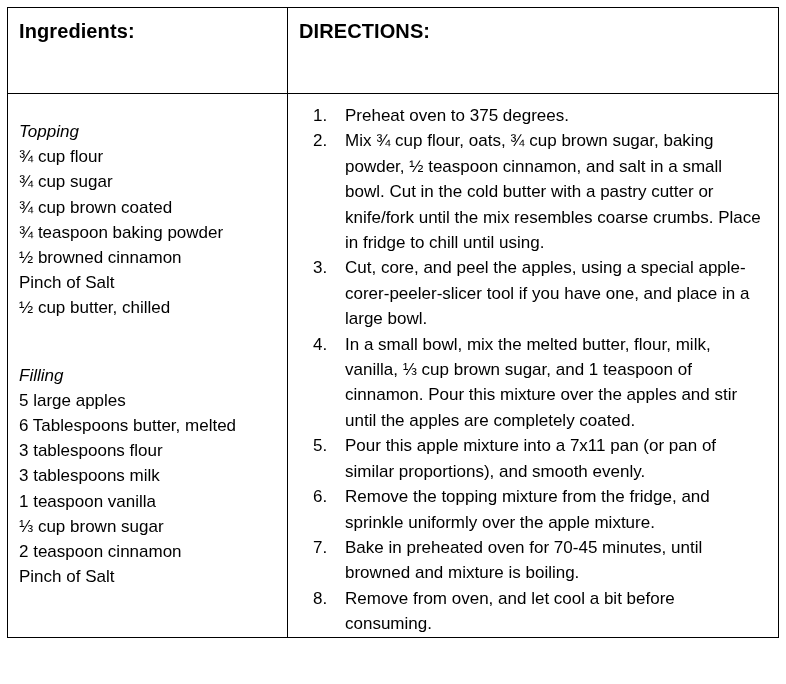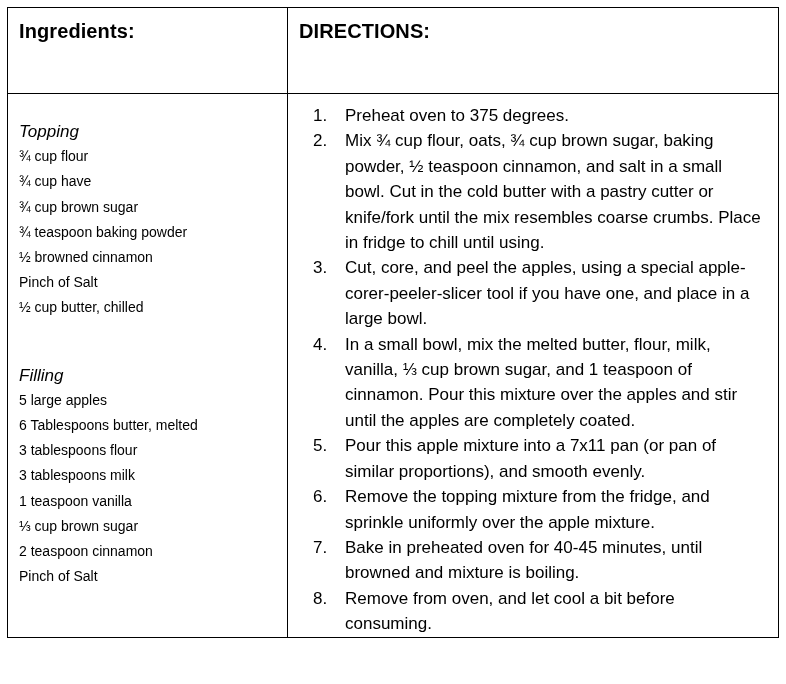--- a/index.html
+++ b/index.html
@@ -53,21 +53,21 @@
 
   .ing-heading {
     font-size: 17px;
     font-style: italic;
     line-height: 25.2px;
     white-space: nowrap;
     margin-top: 17px;
   }
 
   .ing-item {
-    font-size: 14px;
+    font-size: 17px;
     line-height: 25.2px;
     white-space: nowrap;
   }
 
   .ing-gap { height: 25px; }
 
   
   .dir-body { padding: 9px 14px 0 12px; }
 
   .dir-list {
@@ -108,22 +108,22 @@
         <div class="header-text">DIRECTIONS:</div>
       </td>
     </tr>
     <tr>
       <td class="col-ingredients">
         <div class="ing-body">
 
           <div class="ing-group">
             <div class="ing-heading">Topping</div>
             <div class="ing-item">¾ cup flour</div>
-            <div class="ing-item">¾ cup have</div>
-            <div class="ing-item">¾ cup brown sugar</div>
+            <div class="ing-item">¾ cup sugar</div>
+            <div class="ing-item">¾ cup brown coated</div>
             <div class="ing-item">¾ teaspoon baking powder</div>
             <div class="ing-item">½ browned cinnamon</div>
             <div class="ing-item">Pinch of Salt</div>
             <div class="ing-item">½ cup butter, chilled</div>
           </div>
 
           <div class="ing-gap"></div>
 
           <div class="ing-group">
             <div class="ing-heading">Filling</div>
@@ -161,21 +161,21 @@
             <li class="dir-item">
               <span class="dir-num">5.</span>
               <span>Pour this apple mixture into a 7x11 pan (or pan of similar proportions), and smooth evenly.</span>
             </li>
             <li class="dir-item">
               <span class="dir-num">6.</span>
               <span>Remove the topping mixture from the fridge, and sprinkle uniformly over the apple mixture.</span>
             </li>
             <li class="dir-item">
               <span class="dir-num">7.</span>
-              <span>Bake in preheated oven for 40-45 minutes, until browned and mixture is boiling.</span>
+              <span>Bake in preheated oven for 70-45 minutes, until browned and mixture is boiling.</span>
             </li>
             <li class="dir-item">
               <span class="dir-num">8.</span>
               <span>Remove from oven, and let cool a bit before consuming.</span>
             </li>
           </ol>
         </div>
       </td>
     </tr>
   </tbody>

